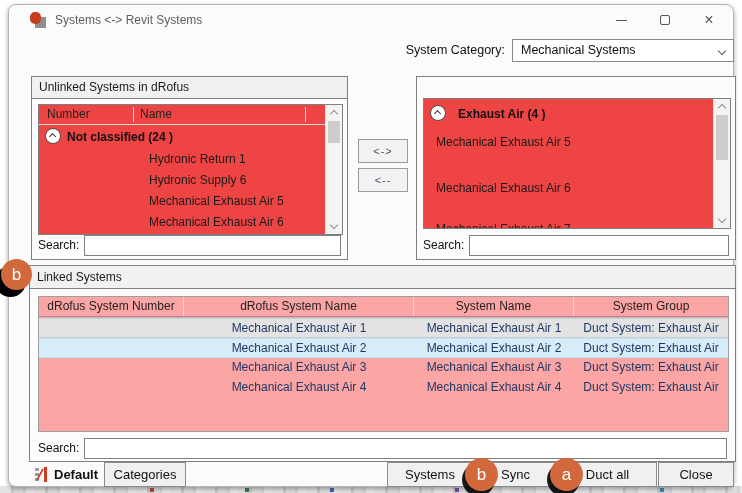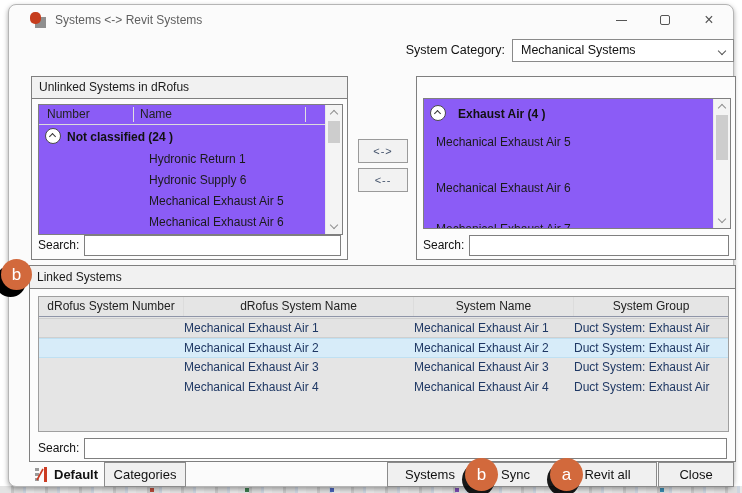--- a/index.html
+++ b/index.html
@@ -27,21 +27,21 @@
   .combo { position:absolute; left:503px; top:34px; width:222px; height:23px;
     background:#fff; border:1px solid #8a8a8a; font-size:12.5px; color:#111;
     line-height:21px; padding-left:8px; }
   .combo .chev { position:absolute; right:8px; top:8px; border-color:#555; }
 
   
   .gbox { position:absolute; border:1px solid #7f7f7f; background:#fcfcfc; }
   .gbox-header { height:22px; background:#f1f1f1; border-bottom:1px solid #7f7f7f;
     font-size:12px; line-height:21px; padding-left:7px; color:#1a1a1a; }
 
-  .listbox { position:absolute; background:#8b5cf6; border:1px solid #7f7f7f; overflow:hidden; }
+  .listbox { position:absolute; background:#ef4444; border:1px solid #7f7f7f; overflow:hidden; }
 
   
   .sb { position:absolute; right:0; top:0; bottom:0; width:17px; background:#f4f4f4; border-left:1px solid #eaeaea; }
   .sb-btn { position:absolute; left:0; width:100%; height:15px; display:flex; align-items:center; justify-content:center; }
   .sb-btn.bottom { bottom:0; }
   .chev { width:6px; height:6px; border-left:1px solid #909090; border-top:1px solid #909090; }
   .chev.up { transform:rotate(45deg); margin-top:3px; }
   .chev.down { transform:rotate(225deg); margin-bottom:3px; }
   .sb-thumb { position:absolute; left:2px; right:2px; background:#cdcdcd; }
 
@@ -55,28 +55,28 @@
 
   .search-row { position:absolute; display:flex; align-items:center; font-size:12px; color:#111; }
   .search-row .slabel { width:46px; }
   .search-row input { flex:1; height:21px; border:1px solid #7f7f7f; background:#fff; padding:0 4px; font-size:12px; font-family:inherit; }
 
   
   .xfer { position:absolute; width:50px; height:24px; background:#f2f2f2; border:1px solid #9a9a9a;
     font-size:11px; letter-spacing:1px; color:#44536b; display:flex; align-items:center; justify-content:center; }
 
   
-  .ltable { position:absolute; background:#e5e5e5; border:1px solid #9f9f9f; overflow:hidden; }
+  .ltable { position:absolute; background:#fca5a5; border:1px solid #9f9f9f; overflow:hidden; }
   .hrow { position:absolute; left:0; right:0; top:0; height:20px; border-bottom:1px solid #8f95a8; }
   .hcell { position:absolute; top:0; height:19px; line-height:19px; text-align:center; font-size:12px; color:#222; border-right:1px solid #dcdcdc; }
   .hcell.last { border-right:none; }
   .trow { position:absolute; left:0; right:0; height:20px; }
   .trow.selected { background:#e3e3e3; border-top:1px solid #cfcfcf; border-bottom:1px solid #cfcfcf; }
   .trow.hovered { background:#d7ecf9; border-top:1px solid #bfe0f2; border-bottom:1px solid #bfe0f2; }
-  .tcell { position:absolute; top:0; height:20px; line-height:19px; font-size:12px; color:#1f3864; overflow:hidden; white-space:nowrap; }
+  .tcell { position:absolute; top:0; height:20px; line-height:19px; text-align:center; font-size:12px; color:#1f3864; overflow:hidden; white-space:nowrap; }
 
   
   .btn { position:absolute; background:#f0f0f0; border:1px solid #8b8b8b; font-size:13px; color:#111;
     display:flex; align-items:center; justify-content:center; font-family:inherit; }
   .default-wrap { position:absolute; left:25px; top:457px; height:25px; display:flex; align-items:center; }
   .default-label { font-size:13px; font-weight:bold; color:#111; margin-left:5px; }
 
   
   .badge { position:absolute; border-radius:50%; background:#d2693c; color:#fff;
     display:flex; align-items:center; justify-content:center; font-size:17px; z-index:9; }
@@ -237,21 +237,21 @@
         <rect x="1" y="12" width="4" height="3" fill="#9a9a9a"></rect>
         <rect x="10" y="1" width="3" height="15" fill="#cc3b22"></rect>
         <line x1="3" y1="14" x2="9" y2="3" stroke="#cc3b22" stroke-width="1.6"></line>
       </svg>
       <span class="default-label">Default</span>
     </div>
     <button class="btn" style="left:95px; top:457px; width:82px; height:25px;">Categories</button>
 
     <button class="btn" style="left:378px; top:457px; width:86px; height:25px;">Systems</button>
     <button class="btn" style="left:463px; top:457px; width:87px; height:25px;">Sync</button>
-    <button class="btn" style="left:549px; top:457px; width:99px; height:25px;">Revit all</button>
+    <button class="btn" style="left:549px; top:457px; width:99px; height:25px;">Duct all</button>
     <button class="btn" style="left:649px; top:457px; width:76px; height:25px;">Close</button>
   </div>
 
   <div class="badge shadow-big" style="left:1px; top:259px; width:31px; height:31px;">b</div>
   <div class="badge shadow-sm" style="left:465px; top:458px; width:33px; height:33px;">b</div>
   <div class="badge shadow-sm" style="left:550px; top:458px; width:33px; height:33px;">a</div>
 
 </div>
 
 </body></html>

